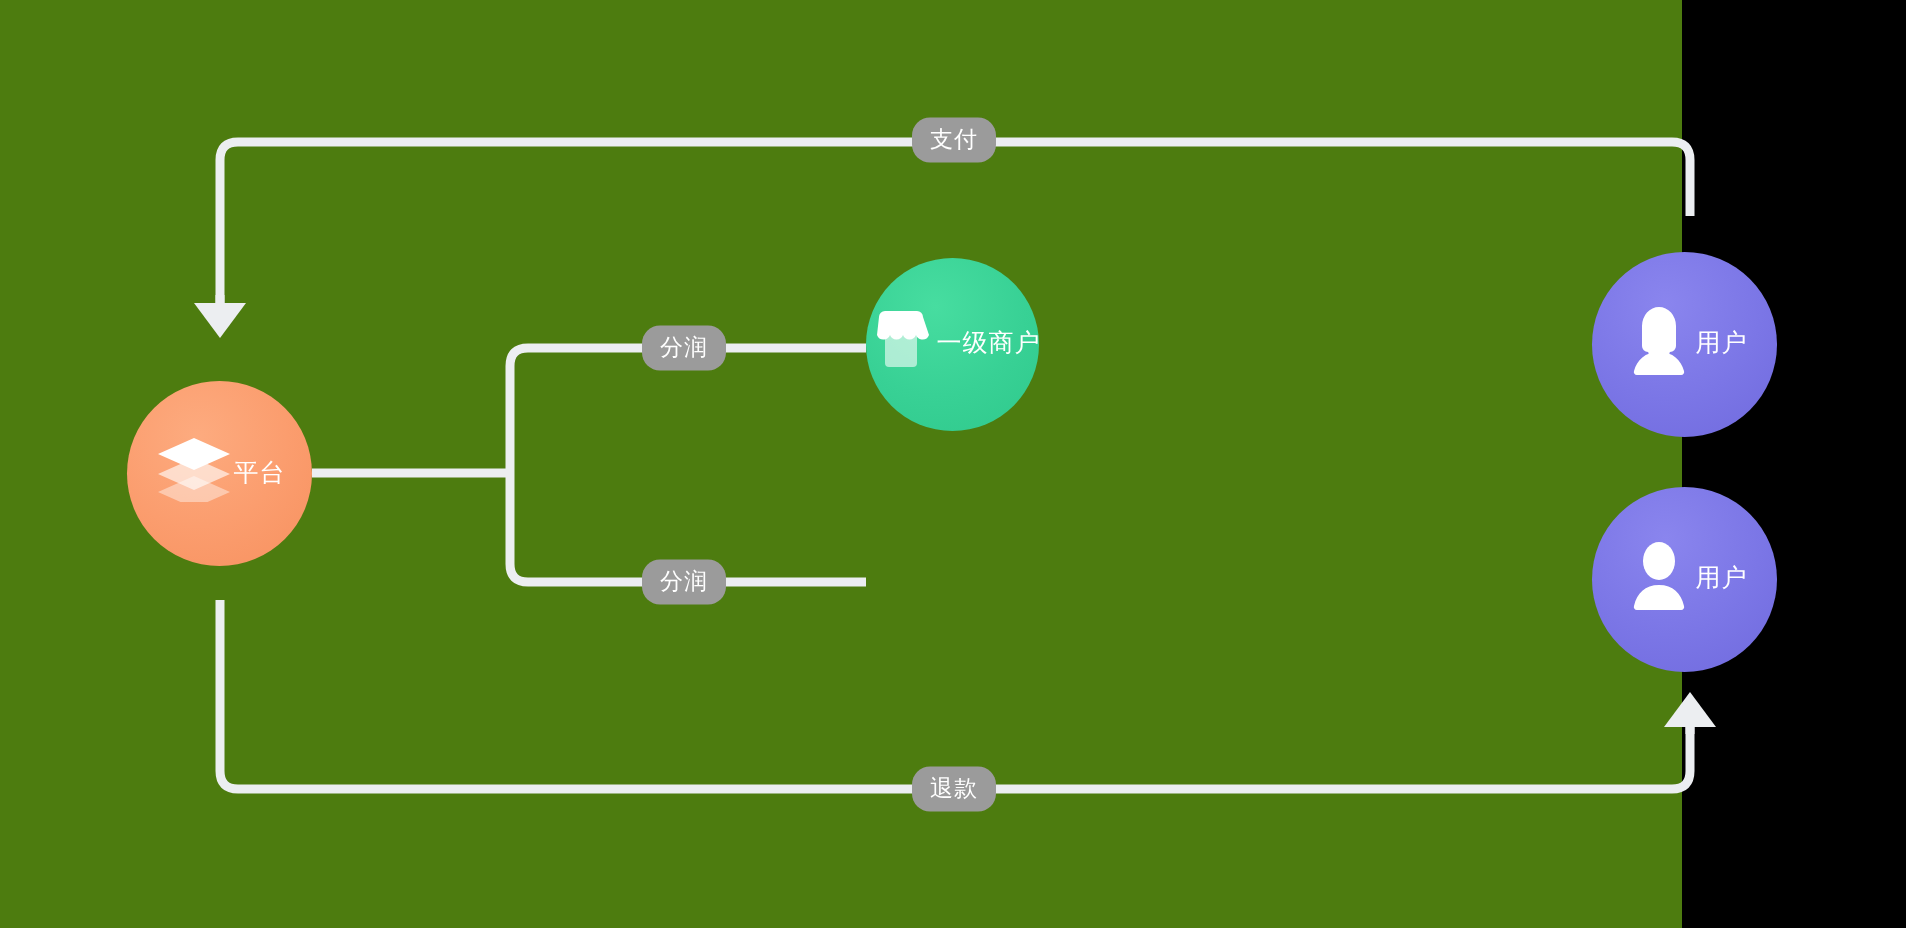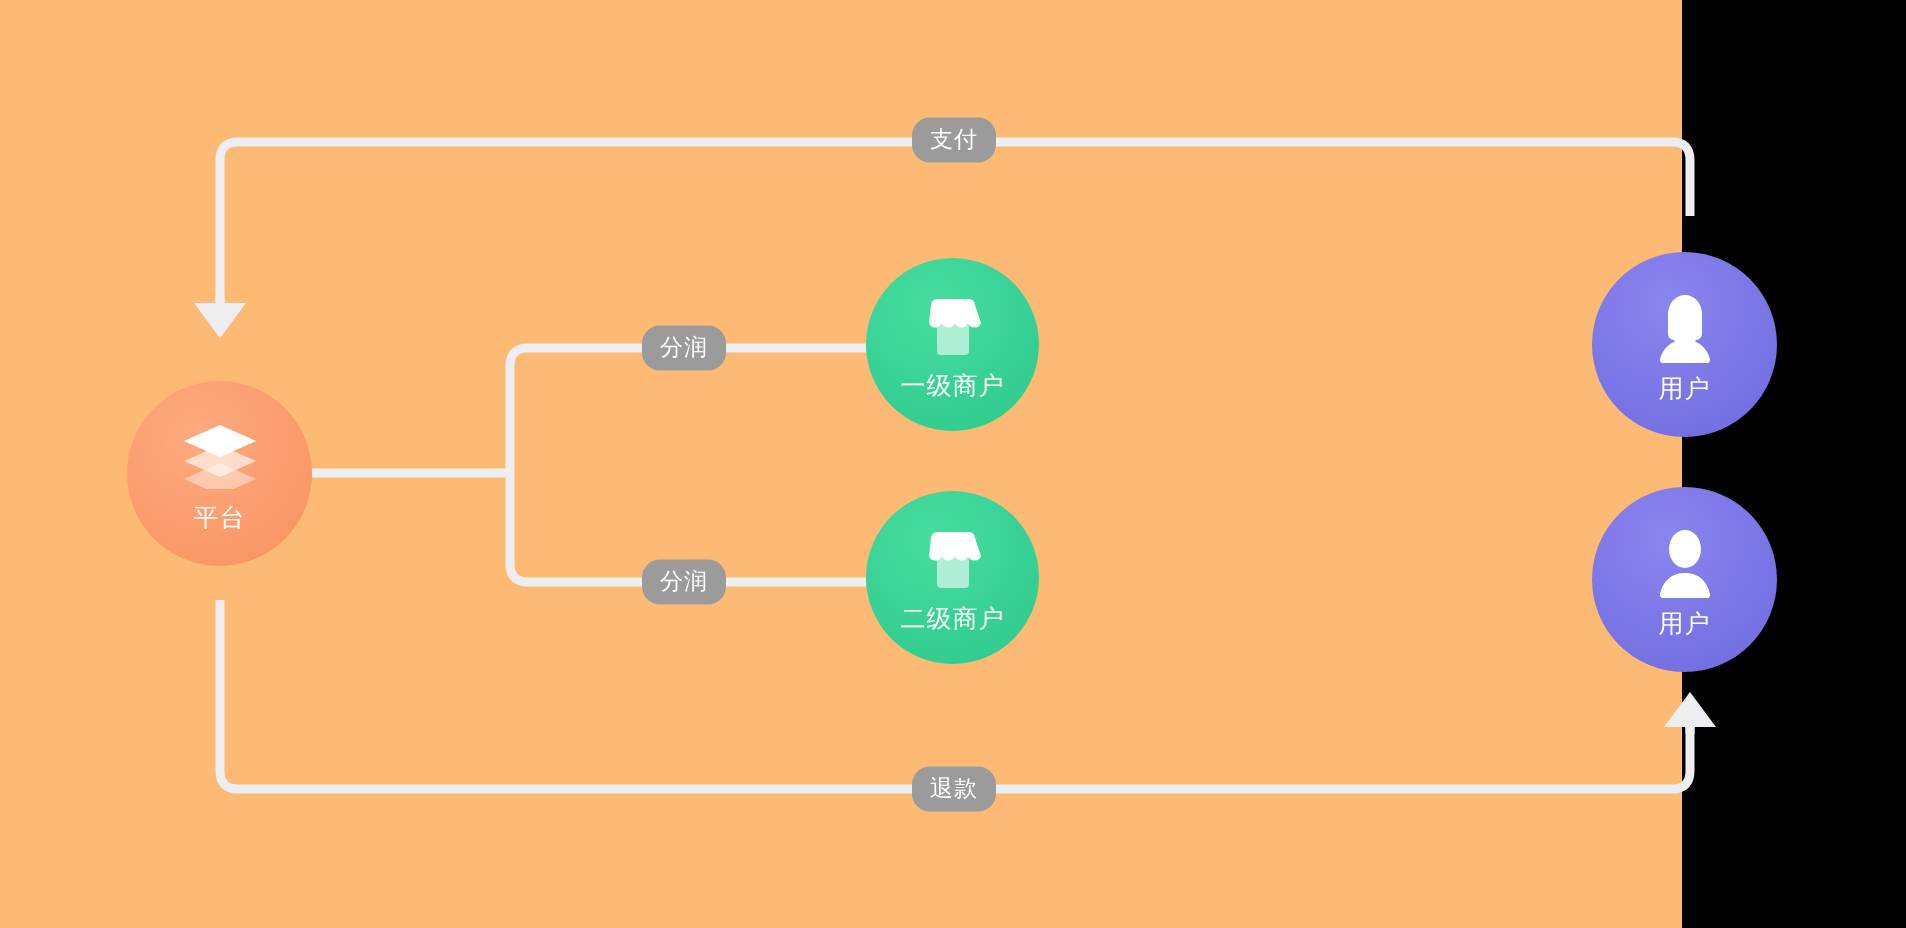--- a/index.html
+++ b/index.html
@@ -10,37 +10,37 @@
   body {
     width: 1906px;
     height: 928px;
     overflow: hidden;
     font-family: "Liberation Sans", "DejaVu Sans", sans-serif;
   }
   #stage {
     position: relative;
     width: 1682px;
     height: 928px;
-    background: #fdba74;
+    background: #4d7c0f;
   }
   #wires {
     position: absolute;
     left: 0;
     top: 0;
     width: 1906px;
     height: 928px;
   }
   .node {
     position: absolute;
     border-radius: 50%;
     display: flex;
-    flex-direction: column;
     align-items: center;
     justify-content: center;
     box-sizing: border-box;
+    font-family: Liberation Mono, monospace;
   }
   .node-label {
     color: #ffffff;
     font-size: 25px;
     line-height: 1;
     letter-spacing: 1px;
     white-space: nowrap;
   }
   .node-icon {
     display: block;
@@ -145,34 +145,20 @@
                  l6 18
                  a7 7 0 0 1 -7.5 4.5 a7 7 0 0 1 -5.5 -4.5
                  a7 7 0 0 1 -6.5 4.5 a7 7 0 0 1 -6.5 -4.5
                  a7 7 0 0 1 -6.5 4.5 a7 7 0 0 1 -6.5 -4.5
                  a7 7 0 0 1 -5.5 4.5 a7 7 0 0 1 -7.5 -4.5 z" fill="#ffffff"></path>
       </svg>
     </span>
     <span class="node-label">一级商户</span>
   </div>
 
-  <div class="node merchant merchant-2">
-    <span class="node-icon">
-      <svg width="72" height="70" viewBox="0 0 72 70" xmlns="http://www.w3.org/2000/svg">
-        <path d="M20 30 h32 v30 a4 4 0 0 1 -4 4 h-24 a4 4 0 0 1 -4 -4 z" fill="#ffffff" opacity="0.58"></path>
-        <path d="M14 14 a6 6 0 0 1 6 -6 h32 a6 6 0 0 1 6 6
-                 l6 18
-                 a7 7 0 0 1 -7.5 4.5 a7 7 0 0 1 -5.5 -4.5
-                 a7 7 0 0 1 -6.5 4.5 a7 7 0 0 1 -6.5 -4.5
-                 a7 7 0 0 1 -6.5 4.5 a7 7 0 0 1 -6.5 -4.5
-                 a7 7 0 0 1 -5.5 4.5 a7 7 0 0 1 -7.5 -4.5 z" fill="#ffffff"></path>
-      </svg>
-    </span>
-    <span class="node-label">二级商户</span>
-  </div>
 
   <div class="node user user-1">
     <span class="node-icon">
       <svg width="74" height="76" viewBox="0 0 74 76" xmlns="http://www.w3.org/2000/svg">
         <path d="M20 26 a17 19 0 0 1 34 0 v20 a6 6 0 0 1 -6 6 h-22 a6 6 0 0 1 -6 -6 z" fill="#ffffff"></path>
         <path d="M26 40 h22 v10 a11 11 0 0 1 -22 0 z" fill="#ffffff"></path>
         <path d="M37 52 c 14 0 22 8 25 19 a3 3 0 0 1 -3 4 h-44 a3 3 0 0 1 -3 -4
                  c 3 -11 11 -19 25 -19 z" fill="#ffffff"></path>
       </svg>
     </span>

